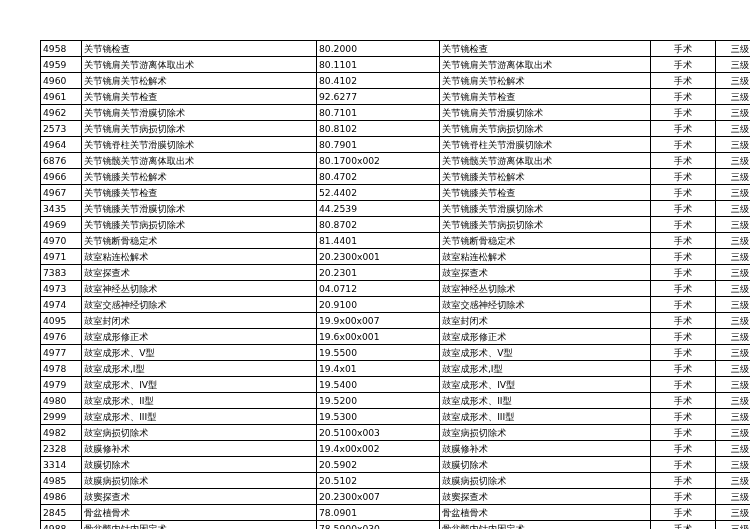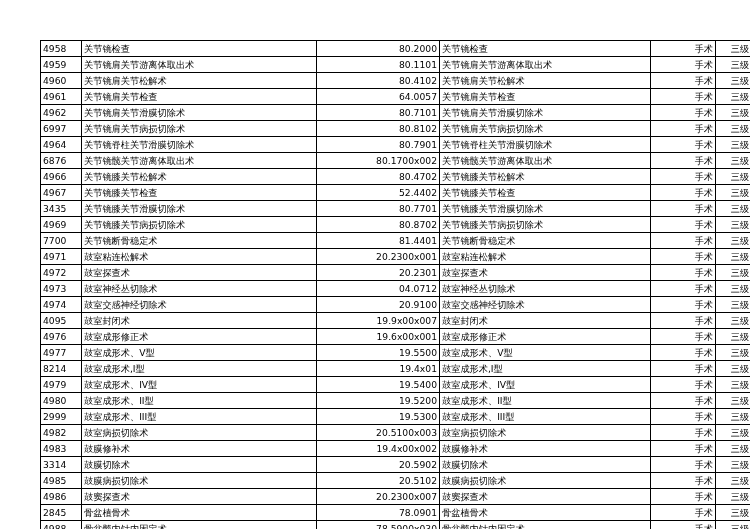--- a/index.html
+++ b/index.html
@@ -35,23 +35,23 @@
     height: 15px;
     line-height: 14px;
     font-size: 9.2px;
     padding: 0 2px;
     white-space: nowrap;
     overflow: hidden;
     vertical-align: middle;
   }
   .col-no      { width: 36px;  text-align: left; padding-left: 4px; }
   .col-name    { width: 230px; text-align: left; padding-left: 4px; }
-  .col-code    { width: 118px; text-align: right; padding-left: 4px; }
+  .col-code    { width: 118px; text-align: left; padding-left: 4px; }
   .col-name2   { width: 206px; text-align: left; padding-left: 4px; }
-  .col-type    { width: 60px;  text-align: right; }
+  .col-type    { width: 60px;  text-align: center; }
   .col-level   { width: 44px;  text-align: center; }
   .cjk { font-family: "DejaVu Sans", "Liberation Sans", sans-serif; }
 </style>
 </head>
 <body>
 
 <div class="sheet">
   <table class="grid">
     <tbody>
       <tr>
@@ -74,35 +74,35 @@
         <td class="col-no cjk">4960</td>
         <td class="col-name cjk">关节镜肩关节松解术</td>
         <td class="col-code cjk">80.4102</td>
         <td class="col-name2 cjk">关节镜肩关节松解术</td>
         <td class="col-type cjk">手术</td>
         <td class="col-level cjk">三级</td>
       </tr>
       <tr>
         <td class="col-no cjk">4961</td>
         <td class="col-name cjk">关节镜肩关节检查</td>
-        <td class="col-code cjk">64.0057</td>
+        <td class="col-code cjk">92.6277</td>
         <td class="col-name2 cjk">关节镜肩关节检查</td>
         <td class="col-type cjk">手术</td>
         <td class="col-level cjk">三级</td>
       </tr>
       <tr>
         <td class="col-no cjk">4962</td>
         <td class="col-name cjk">关节镜肩关节滑膜切除术</td>
         <td class="col-code cjk">80.7101</td>
         <td class="col-name2 cjk">关节镜肩关节滑膜切除术</td>
         <td class="col-type cjk">手术</td>
         <td class="col-level cjk">三级</td>
       </tr>
       <tr>
-        <td class="col-no cjk">6997</td>
+        <td class="col-no cjk">2573</td>
         <td class="col-name cjk">关节镜肩关节病损切除术</td>
         <td class="col-code cjk">80.8102</td>
         <td class="col-name2 cjk">关节镜肩关节病损切除术</td>
         <td class="col-type cjk">手术</td>
         <td class="col-level cjk">三级</td>
       </tr>
       <tr>
         <td class="col-no cjk">4964</td>
         <td class="col-name cjk">关节镜脊柱关节滑膜切除术</td>
         <td class="col-code cjk">80.7901</td>
@@ -130,51 +130,51 @@
         <td class="col-no cjk">4967</td>
         <td class="col-name cjk">关节镜膝关节检查</td>
         <td class="col-code cjk">52.4402</td>
         <td class="col-name2 cjk">关节镜膝关节检查</td>
         <td class="col-type cjk">手术</td>
         <td class="col-level cjk">三级</td>
       </tr>
       <tr>
         <td class="col-no cjk">3435</td>
         <td class="col-name cjk">关节镜膝关节滑膜切除术</td>
-        <td class="col-code cjk">80.7701</td>
+        <td class="col-code cjk">44.2539</td>
         <td class="col-name2 cjk">关节镜膝关节滑膜切除术</td>
         <td class="col-type cjk">手术</td>
         <td class="col-level cjk">三级</td>
       </tr>
       <tr>
         <td class="col-no cjk">4969</td>
         <td class="col-name cjk">关节镜膝关节病损切除术</td>
         <td class="col-code cjk">80.8702</td>
         <td class="col-name2 cjk">关节镜膝关节病损切除术</td>
         <td class="col-type cjk">手术</td>
         <td class="col-level cjk">三级</td>
       </tr>
       <tr>
-        <td class="col-no cjk">7700</td>
+        <td class="col-no cjk">4970</td>
         <td class="col-name cjk">关节镜断骨稳定术</td>
         <td class="col-code cjk">81.4401</td>
         <td class="col-name2 cjk">关节镜断骨稳定术</td>
         <td class="col-type cjk">手术</td>
         <td class="col-level cjk">三级</td>
       </tr>
       <tr>
         <td class="col-no cjk">4971</td>
         <td class="col-name cjk">鼓室粘连松解术</td>
         <td class="col-code cjk">20.2300x001</td>
         <td class="col-name2 cjk">鼓室粘连松解术</td>
         <td class="col-type cjk">手术</td>
         <td class="col-level cjk">三级</td>
       </tr>
       <tr>
-        <td class="col-no cjk">4972</td>
+        <td class="col-no cjk">7383</td>
         <td class="col-name cjk">鼓室探查术</td>
         <td class="col-code cjk">20.2301</td>
         <td class="col-name2 cjk">鼓室探查术</td>
         <td class="col-type cjk">手术</td>
         <td class="col-level cjk">三级</td>
       </tr>
       <tr>
         <td class="col-no cjk">4973</td>
         <td class="col-name cjk">鼓室神经丛切除术</td>
         <td class="col-code cjk">04.0712</td>
@@ -208,21 +208,21 @@
       </tr>
       <tr>
         <td class="col-no cjk">4977</td>
         <td class="col-name cjk">鼓室成形术、V型</td>
         <td class="col-code cjk">19.5500</td>
         <td class="col-name2 cjk">鼓室成形术、V型</td>
         <td class="col-type cjk">手术</td>
         <td class="col-level cjk">三级</td>
       </tr>
       <tr>
-        <td class="col-no cjk">8214</td>
+        <td class="col-no cjk">4978</td>
         <td class="col-name cjk">鼓室成形术,I型</td>
         <td class="col-code cjk">19.4x01</td>
         <td class="col-name2 cjk">鼓室成形术,I型</td>
         <td class="col-type cjk">手术</td>
         <td class="col-level cjk">三级</td>
       </tr>
       <tr>
         <td class="col-no cjk">4979</td>
         <td class="col-name cjk">鼓室成形术、IV型</td>
         <td class="col-code cjk">19.5400</td>
@@ -248,21 +248,21 @@
       </tr>
       <tr>
         <td class="col-no cjk">4982</td>
         <td class="col-name cjk">鼓室病损切除术</td>
         <td class="col-code cjk">20.5100x003</td>
         <td class="col-name2 cjk">鼓室病损切除术</td>
         <td class="col-type cjk">手术</td>
         <td class="col-level cjk">三级</td>
       </tr>
       <tr>
-        <td class="col-no cjk">4983</td>
+        <td class="col-no cjk">2328</td>
         <td class="col-name cjk">鼓膜修补术</td>
         <td class="col-code cjk">19.4x00x002</td>
         <td class="col-name2 cjk">鼓膜修补术</td>
         <td class="col-type cjk">手术</td>
         <td class="col-level cjk">三级</td>
       </tr>
       <tr>
         <td class="col-no cjk">3314</td>
         <td class="col-name cjk">鼓膜切除术</td>
         <td class="col-code cjk">20.5902</td>

